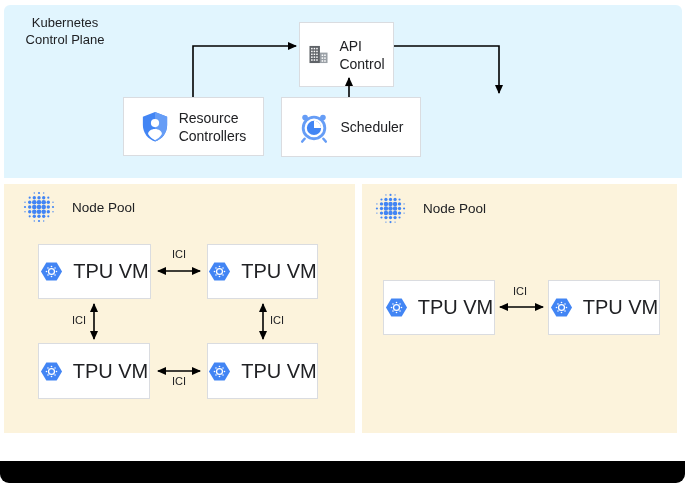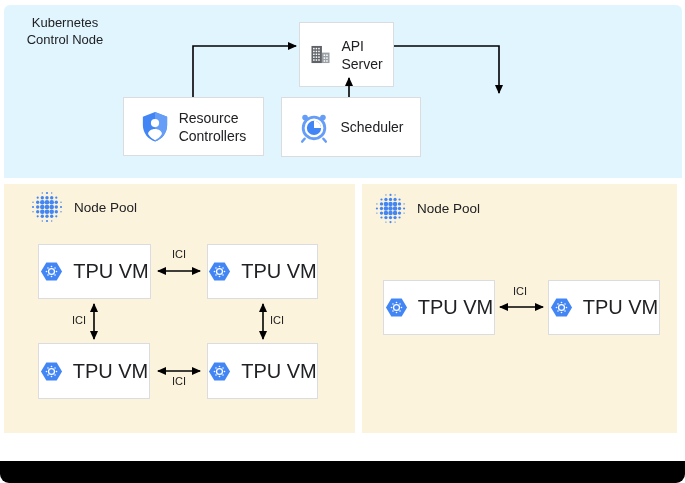--- a/index.html
+++ b/index.html
@@ -33,22 +33,22 @@
   .box{
     position:absolute;background:var(--box-bg);border:1px solid var(--box-border);
     display:flex;align-items:center;justify-content:center;gap:10px;
     box-sizing:border-box;
   }
   .box .lbl{font-size:14px;line-height:18px;}
   .box .single{font-size:14px;}
   .icon{display:flex;align-items:center;justify-content:center;flex:0 0 auto;}
 
   .pool-header{
-    position:absolute;left:0;top:0;display:flex;align-items:center;gap:10px;
-    padding:6px 0 0 26px;
+    position:absolute;left:0;top:0;display:flex;align-items:center;gap:16px;
+    padding:6px 0 0 18px;
   }
   #pool-right .pool-header{padding-left:12px;padding-top:8px;}
   .pool-label{font-size:13.5px;}
 
   .tpu-label{font-size:20px;}
 
   #arrow-layer{position:absolute;left:0;top:0;width:685px;height:483px;pointer-events:none;}
   #arrow-layer line,#arrow-layer polyline{stroke:var(--arrow);stroke-width:1.6;fill:none;}
 
   .ici{
@@ -118,21 +118,21 @@
           <circle cx="17" cy="31" r="1.1"></circle>
           <circle cx="21.7" cy="31" r="0.7"></circle>
       </g>
     </symbol>
   </defs>
 </svg>
 
 <div class="panel" id="control-plane">
   <div class="cp-title">
     <span style="display:block">Kubernetes</span>
-    <span style="display:block">Control Node</span>
+    <span style="display:block">Control Plane</span>
   </div>
 
   <div class="box" style="left:295px;top:17px;width:95px;height:65px;">
     <span class="icon">
       <svg width="21" height="19" viewBox="0 0 22 20">
         <rect x="1.5" y="1" width="11" height="18" fill="#5F6368"></rect>
         <g fill="#fff">
           <rect x="3.2" y="3" width="1.6" height="1.6"></rect>
             <rect x="5.9" y="3" width="1.6" height="1.6"></rect>
             <rect x="8.6" y="3" width="1.6" height="1.6"></rect>
@@ -155,21 +155,21 @@
             <rect x="17" y="10" width="1.6" height="1.6"></rect>
           <rect x="14.3" y="13" width="1.6" height="1.6"></rect>
             <rect x="17" y="13" width="1.6" height="1.6"></rect>
           <rect x="14.3" y="16" width="1.6" height="1.6"></rect>
             <rect x="17" y="16" width="1.6" height="1.6"></rect>
         </g>
       </svg>
     </span>
     <span class="lbl">
       <span style="display:block">API</span>
-      <span style="display:block">Server</span>
+      <span style="display:block">Control</span>
     </span>
   </div>
 
   <div class="box" style="left:119px;top:92px;width:141px;height:59px;align-items:center;">
     <span class="icon">
       <svg width="28" height="31" viewBox="0 0 30 33">
         <path d="M15,1 L28,6 V14.5 C28,23.5 22.6,29.9 15,32.5 C7.4,29.9 2,23.5 2,14.5 V6 Z" fill="#4285F4"></path>
         <path d="M15,1 L28,6 V14.5 C28,23.5 22.6,29.9 15,32.5 Z" fill="#669DF6"></path>
         <circle cx="15" cy="12.8" r="4.4" fill="#fff"></circle>
         <path d="M15,19.2 C10.8,19.2 7.6,21.6 7.6,24.6 C9.4,27.6 12,29.9 15,31.2 C18,29.9 20.6,27.6 22.4,24.6 C22.4,21.6 19.2,19.2 15,19.2 Z" fill="#fff"></path>

